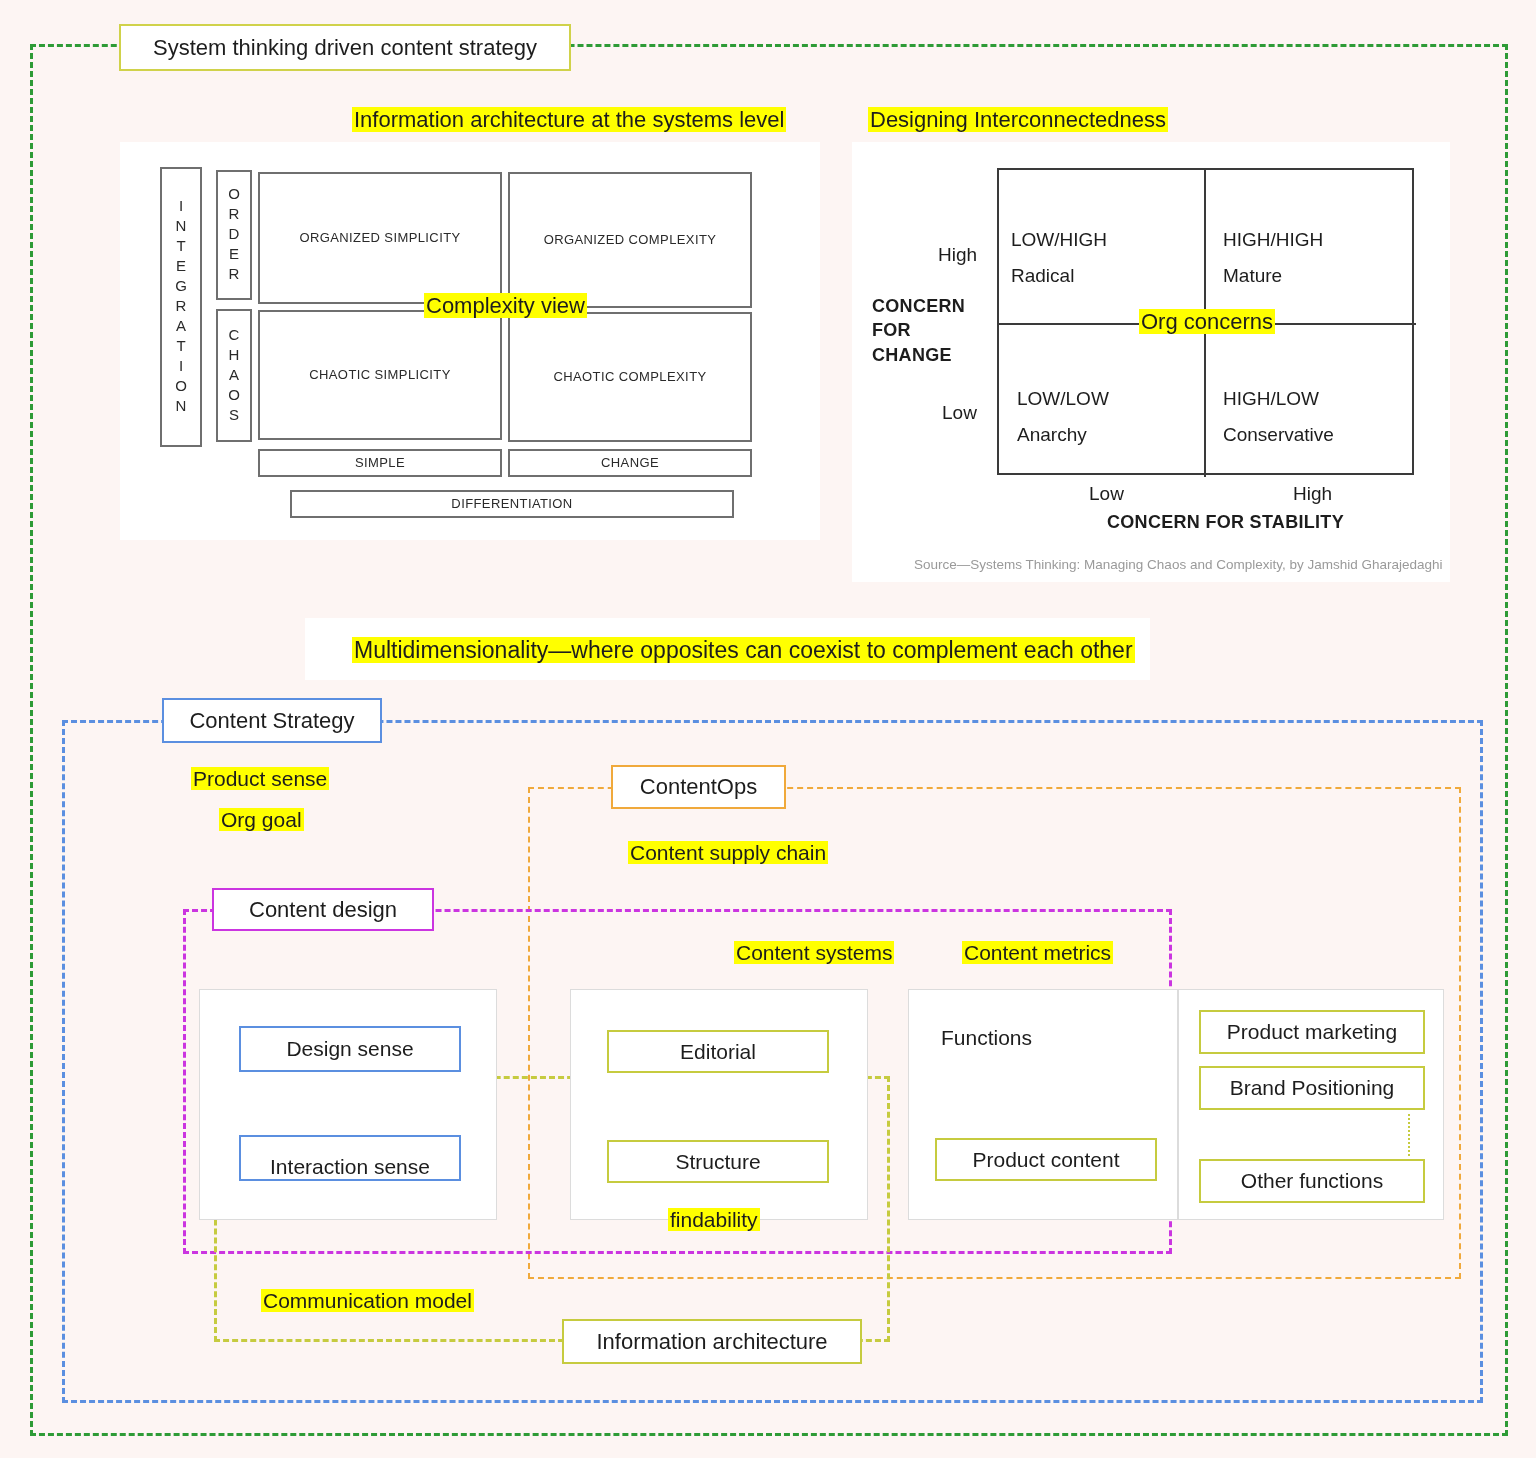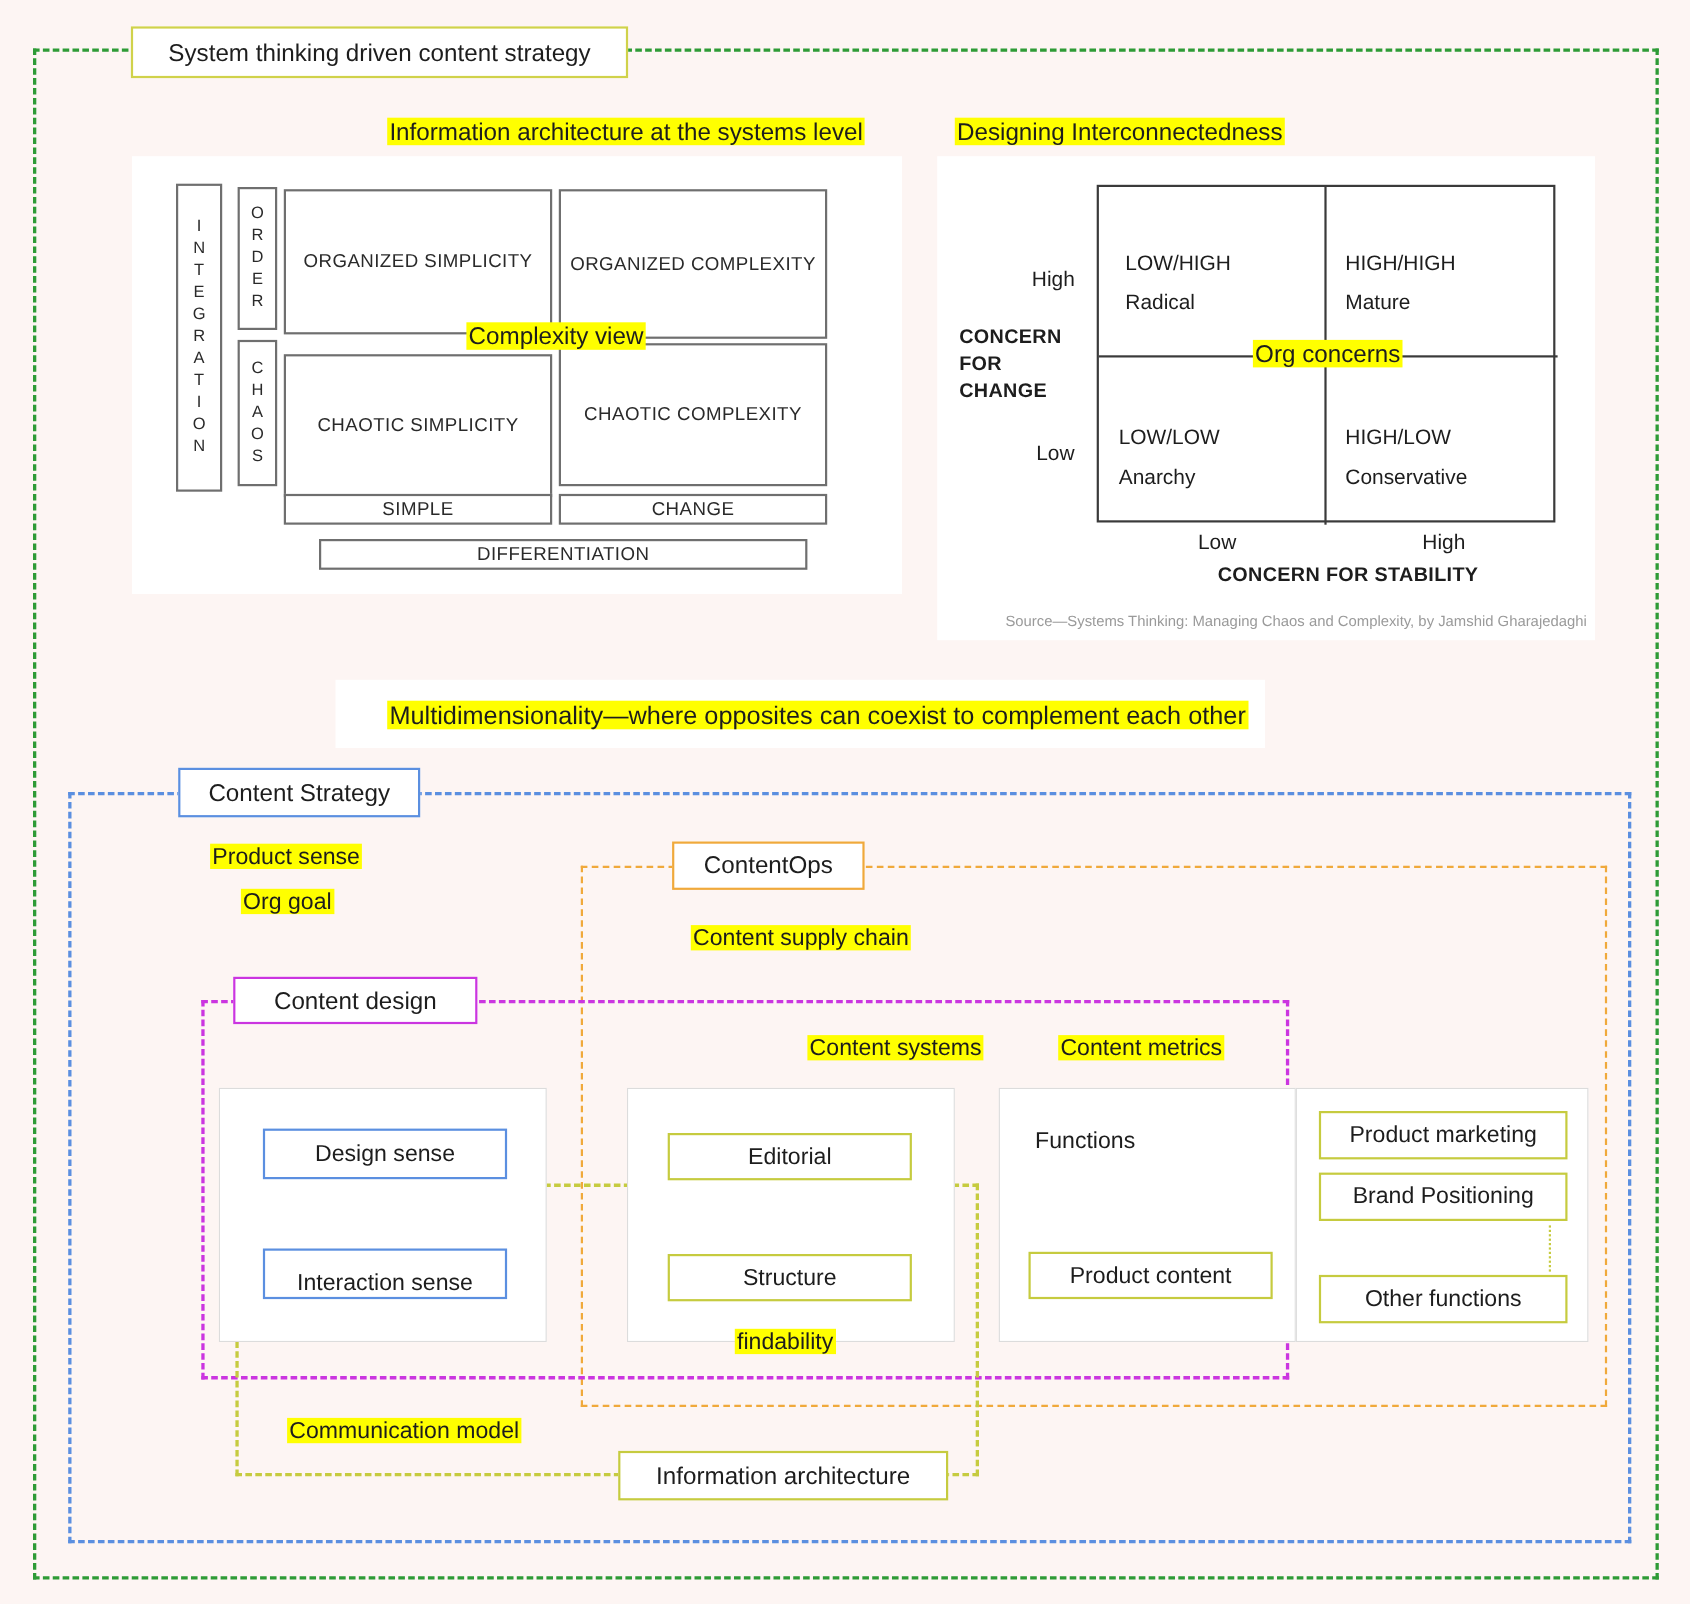--- a/index.html
+++ b/index.html
@@ -36,21 +36,21 @@
   .chip.purple{border-color:#cb35e0;}
   .chip.olive{border-color:#c6cb3f;}
 
   
   .white-panel{background:#ffffff;}
 
   
   .mbox{border:2px solid #6f6f6f;background:#fff;box-sizing:border-box;}
   .mbox-txt{
     display:flex;align-items:center;justify-content:center;text-align:center;
-    font-size:17px;letter-spacing:.4px;color:#2a2a2a;line-height:1.3;
+    font-size:13px;letter-spacing:.4px;color:#2a2a2a;line-height:1.3;
   }
   .vert{
     writing-mode:vertical-rl;text-orientation:upright;
     letter-spacing:3px;font-size:15px;color:#2a2a2a;
     display:flex;align-items:center;justify-content:center;
   }
 
   
   .org-outer{border:2px solid #3a3a3a;background:#fff;}
   .org-v{position:absolute;background:#3a3a3a;}
@@ -110,21 +110,21 @@
     </div>
 
     <div class="abs mbox mbox-txt" style="left:138px;top:30px;width:244px;height:132px;">
       <span>ORGANIZED SIMPLICITY</span>
     </div>
 
     <div class="abs mbox mbox-txt" style="left:388px;top:30px;width:244px;height:136px;">
       <span>ORGANIZED COMPLEXITY</span>
     </div>
 
-    <div class="abs mbox mbox-txt" style="left:138px;top:180px;width:244px;height:130px;align-items:center;">
+    <div class="abs mbox mbox-txt" style="left:138px;top:168px;width:244px;height:130px;align-items:center;">
       <span>CHAOTIC SIMPLICITY</span>
     </div>
 
     <div class="abs mbox mbox-txt" style="left:388px;top:170px;width:244px;height:130px;">
       <span>CHAOTIC COMPLEXITY</span>
     </div>
 
     <div class="abs mbox mbox-txt" style="left:138px;top:307px;width:244px;height:28px;">
       <span>SIMPLE</span>
     </div>
@@ -146,21 +146,21 @@
 
     <div class="abs org-cap" style="left:20px;top:152px;width:110px;">CONCERN<br>FOR<br>CHANGE</div>
 
     <div class="abs org-ax" style="left:86px;top:102px;">High</div>
     <div class="abs org-ax" style="left:90px;top:260px;">Low</div>
 
     <div class="abs org-outer" style="left:145px;top:26px;width:417px;height:307px;">
       <div class="org-v" style="left:205px;top:0;width:2px;height:307px;"></div>
       <div class="org-h" style="left:0;top:153px;width:417px;height:2px;"></div>
 
-      <div class="abs org-q" style="left:24px;top:52px;">
+      <div class="abs org-q" style="left:12px;top:52px;">
         <div>LOW/HIGH</div>
         <div>Radical</div>
       </div>
       <div class="abs org-q" style="left:224px;top:52px;">
         <div>HIGH/HIGH</div>
         <div>Mature</div>
       </div>
       <div class="abs org-q" style="left:18px;top:211px;">
         <div>LOW/LOW</div>
         <div>Anarchy</div>

